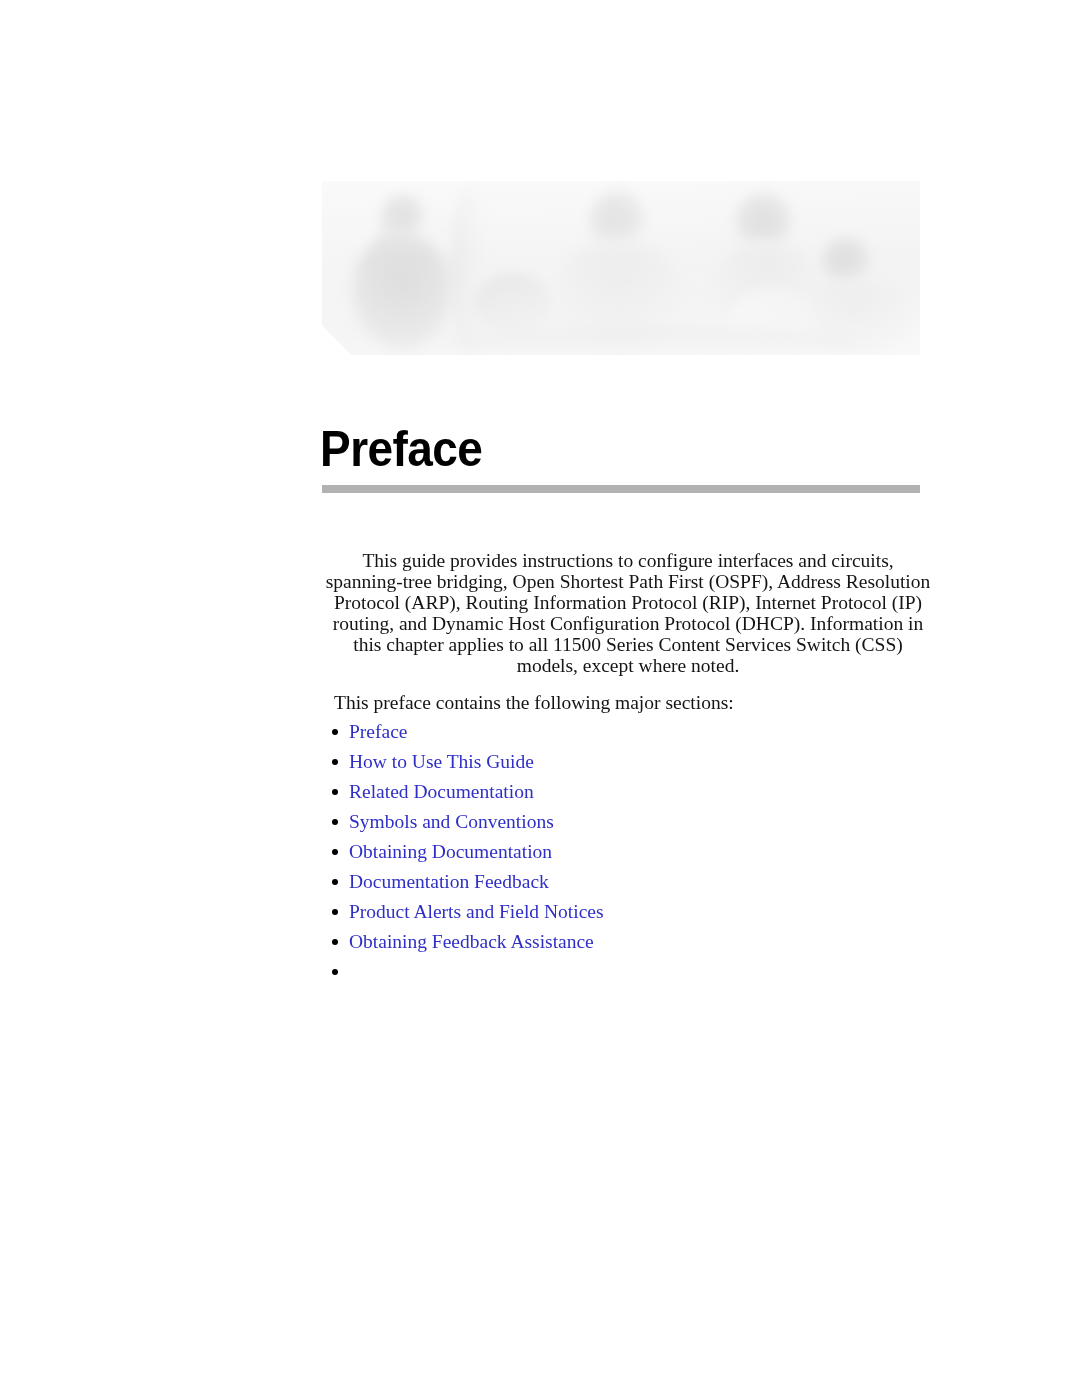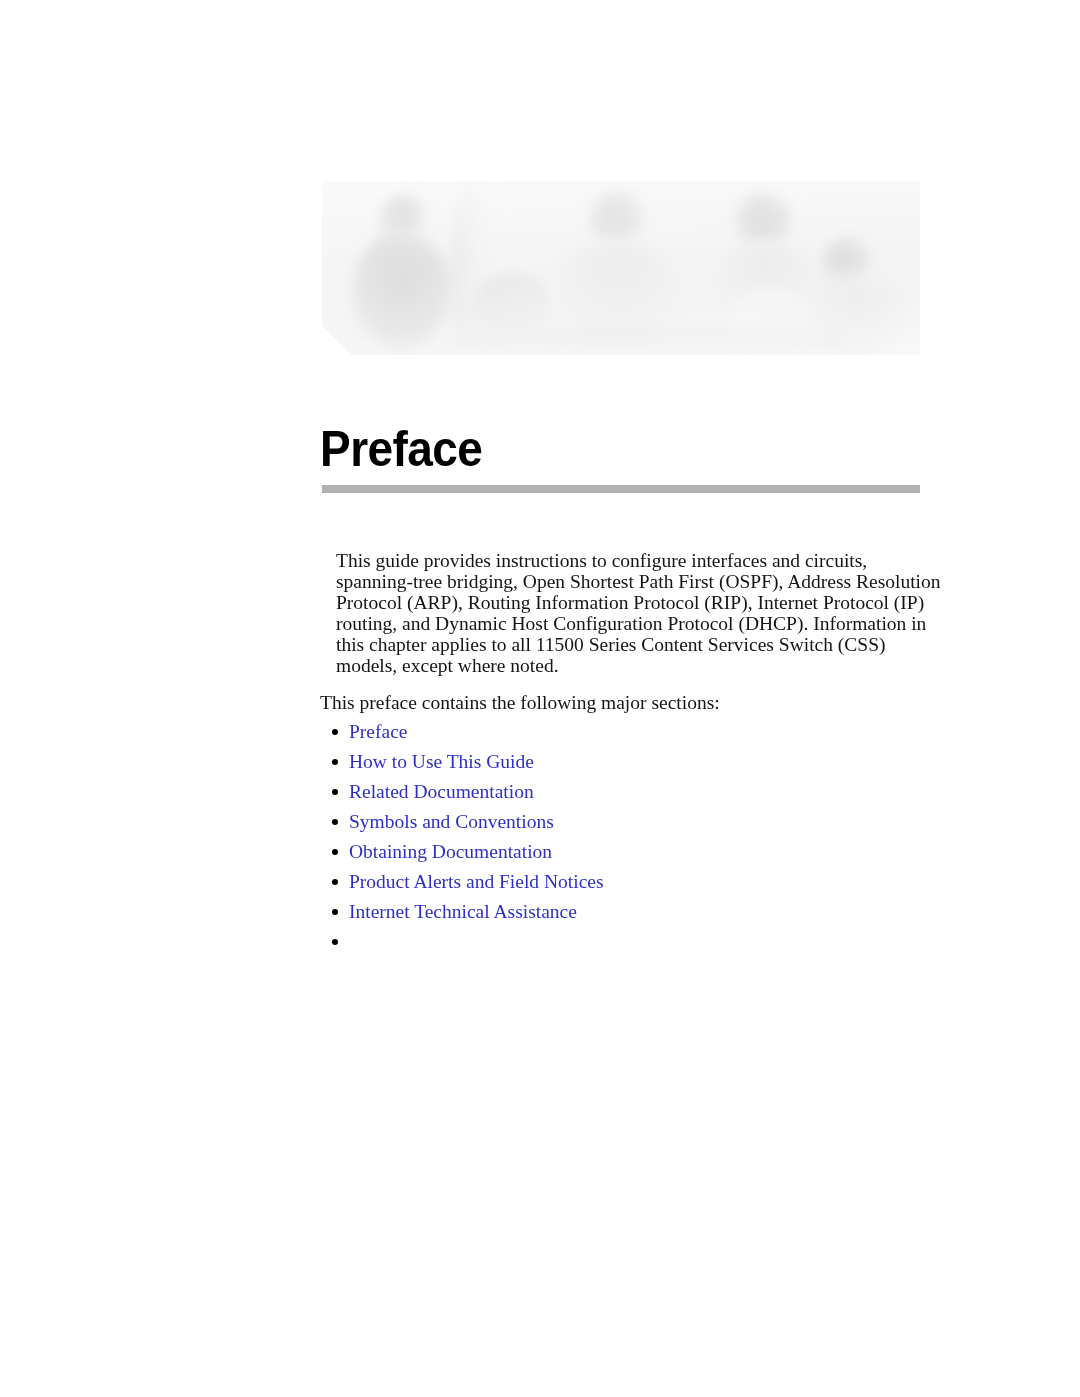--- a/index.html
+++ b/index.html
@@ -78,32 +78,32 @@
     left: 322px;
     top: 485px;
     width: 598px;
     height: 8px;
     background: #b2b2b2;
   }
 
   
   .intro {
     position: absolute;
-    left: 336px;
+    left: 322px;
     top: 551px;
     width: 612px;
     font-size: 19.5px;
     line-height: 20.9px;
     color: #141414;
-    text-align: left;
+    text-align: center;
   }
   .intro p { margin: 0; }
   .lead-in {
     position: absolute;
-    left: 320px;
+    left: 334px;
     top: 692px;
     width: 612px;
     font-size: 19.5px;
     line-height: 21px;
     color: #141414;
   }
 
   
   .section-list {
     position: absolute;
@@ -250,25 +250,29 @@
     <li>
       <span class="bullet"></span>
       <span class="link">Symbols and Conventions</span>
     </li>
     <li>
       <span class="bullet"></span>
       <span class="link">Obtaining Documentation</span>
     </li>
     <li>
       <span class="bullet"></span>
+      <span class="link">Documentation Feedback</span>
+    </li>
+    <li>
+      <span class="bullet"></span>
       <span class="link">Product Alerts and Field Notices</span>
     </li>
     <li>
       <span class="bullet"></span>
-      <span class="link">Internet Technical Assistance</span>
+      <span class="link">Obtaining Feedback Assistance</span>
     </li>
     <li>
       <span class="bullet"></span>
     </li>
   </ul>
 
   <div class="footer-title">Cisco Content Services Switch Routing and Bridging Configuration Guide</div>
   <div class="footer-square"></div>
   <div class="footer-rule"></div>
   <div class="footer-tick"></div>

